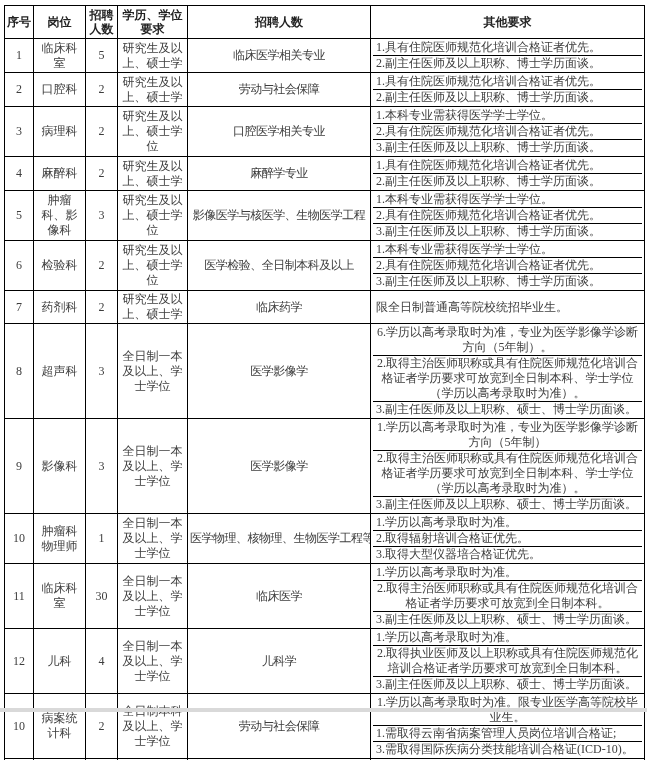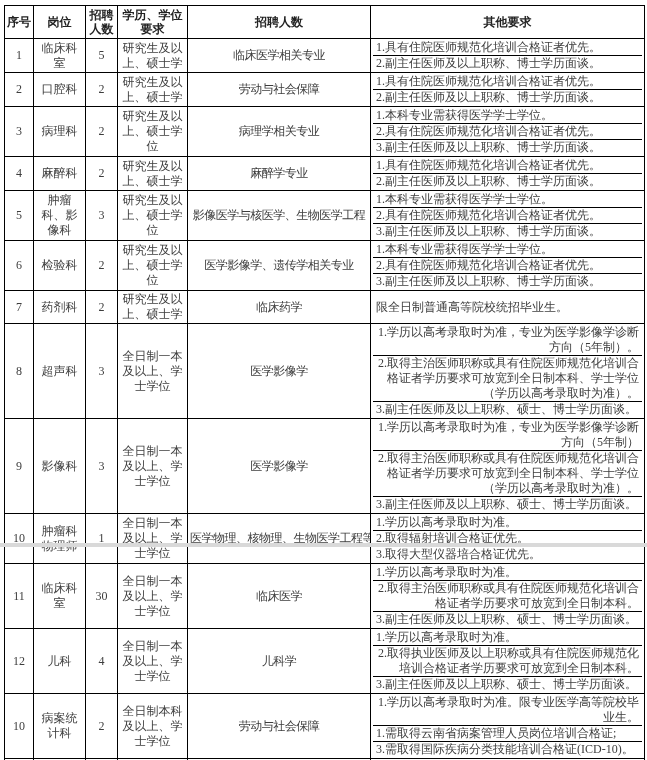--- a/index.html
+++ b/index.html
@@ -7,21 +7,21 @@
     padding: 0;
     background: #ffffff;
     width: 647px;
     height: 760px;
     overflow: hidden;
     font-family: "Liberation Serif", "DejaVu Serif", serif;
   }
   .page {
     position: relative;
     width: 647px;
-    height: 547px;
+    height: 712px;
   }
   .table-wrap {
     padding: 5px 3px 0 4px;
   }
   table.recruit {
     border-collapse: collapse;
     table-layout: fixed;
     width: 640px;
     color: #3d3d3d;
   }
@@ -58,21 +58,21 @@
   }
   .items {
     display: flex;
     flex-direction: column;
     width: 100%;
   }
   .items .item {
     flex: 1 0 auto;
     display: flex;
     align-items: center;
-    text-align: right;
+    text-align: center;
     padding: 0 3px;
     min-height: 15px;
     border-top: 1px solid #000000;
   }
   .items .item:first-child {
     border-top: none;
   }
   .bottom-strip {
     position: absolute;
     left: 0;
@@ -131,21 +131,21 @@
                 <div class="item">1.具有住院医师规范化培训合格证者优先。</div>
                 <div class="item">2.副主任医师及以上职称、博士学历面谈。</div>
               </div>
             </td>
           </tr>
           <tr>
             <td class="no-col">3</td>
             <td class="post-col">病理科</td>
             <td class="count-col">2</td>
             <td class="edu-col">研究生及以上、硕士学位</td>
-            <td class="major-col">病理学相关专业</td>
+            <td class="major-col">口腔医学相关专业</td>
             <td class="others-cell">
               <div class="items">
                 <div class="item">1.本科专业需获得医学学士学位。</div>
                 <div class="item">2.具有住院医师规范化培训合格证者优先。</div>
                 <div class="item">3.副主任医师及以上职称、博士学历面谈。</div>
               </div>
             </td>
           </tr>
           <tr>
             <td class="no-col">4</td>
@@ -172,21 +172,21 @@
                 <div class="item">2.具有住院医师规范化培训合格证者优先。</div>
                 <div class="item">3.副主任医师及以上职称、博士学历面谈。</div>
               </div>
             </td>
           </tr>
           <tr>
             <td class="no-col">6</td>
             <td class="post-col">检验科</td>
             <td class="count-col">2</td>
             <td class="edu-col">研究生及以上、硕士学位</td>
-            <td class="major-col">医学影像学、遗传学相关专业</td>
+            <td class="major-col">医学检验、全日制本科及以上</td>
             <td class="others-cell">
               <div class="items">
                 <div class="item">1.本科专业需获得医学学士学位。</div>
                 <div class="item">2.具有住院医师规范化培训合格证者优先。</div>
                 <div class="item">3.副主任医师及以上职称、博士学历面谈。</div>
               </div>
             </td>
           </tr>
           <tr>
             <td class="no-col">7</td>
@@ -201,21 +201,21 @@
             </td>
           </tr>
           <tr>
             <td class="no-col">8</td>
             <td class="post-col">超声科</td>
             <td class="count-col">3</td>
             <td class="edu-col">全日制一本及以上、学士学位</td>
             <td class="major-col">医学影像学</td>
             <td class="others-cell">
               <div class="items">
-                <div class="item">1.学历以高考录取时为准，专业为医学影像学诊断方向（5年制）。</div>
+                <div class="item">6.学历以高考录取时为准，专业为医学影像学诊断方向（5年制）。</div>
                 <div class="item">2.取得主治医师职称或具有住院医师规范化培训合格证者学历要求可放宽到全日制本科、学士学位（学历以高考录取时为准）。</div>
                 <div class="item">3.副主任医师及以上职称、硕士、博士学历面谈。</div>
               </div>
             </td>
           </tr>
           <tr>
             <td class="no-col">9</td>
             <td class="post-col">影像科</td>
             <td class="count-col">3</td>
             <td class="edu-col">全日制一本及以上、学士学位</td>

